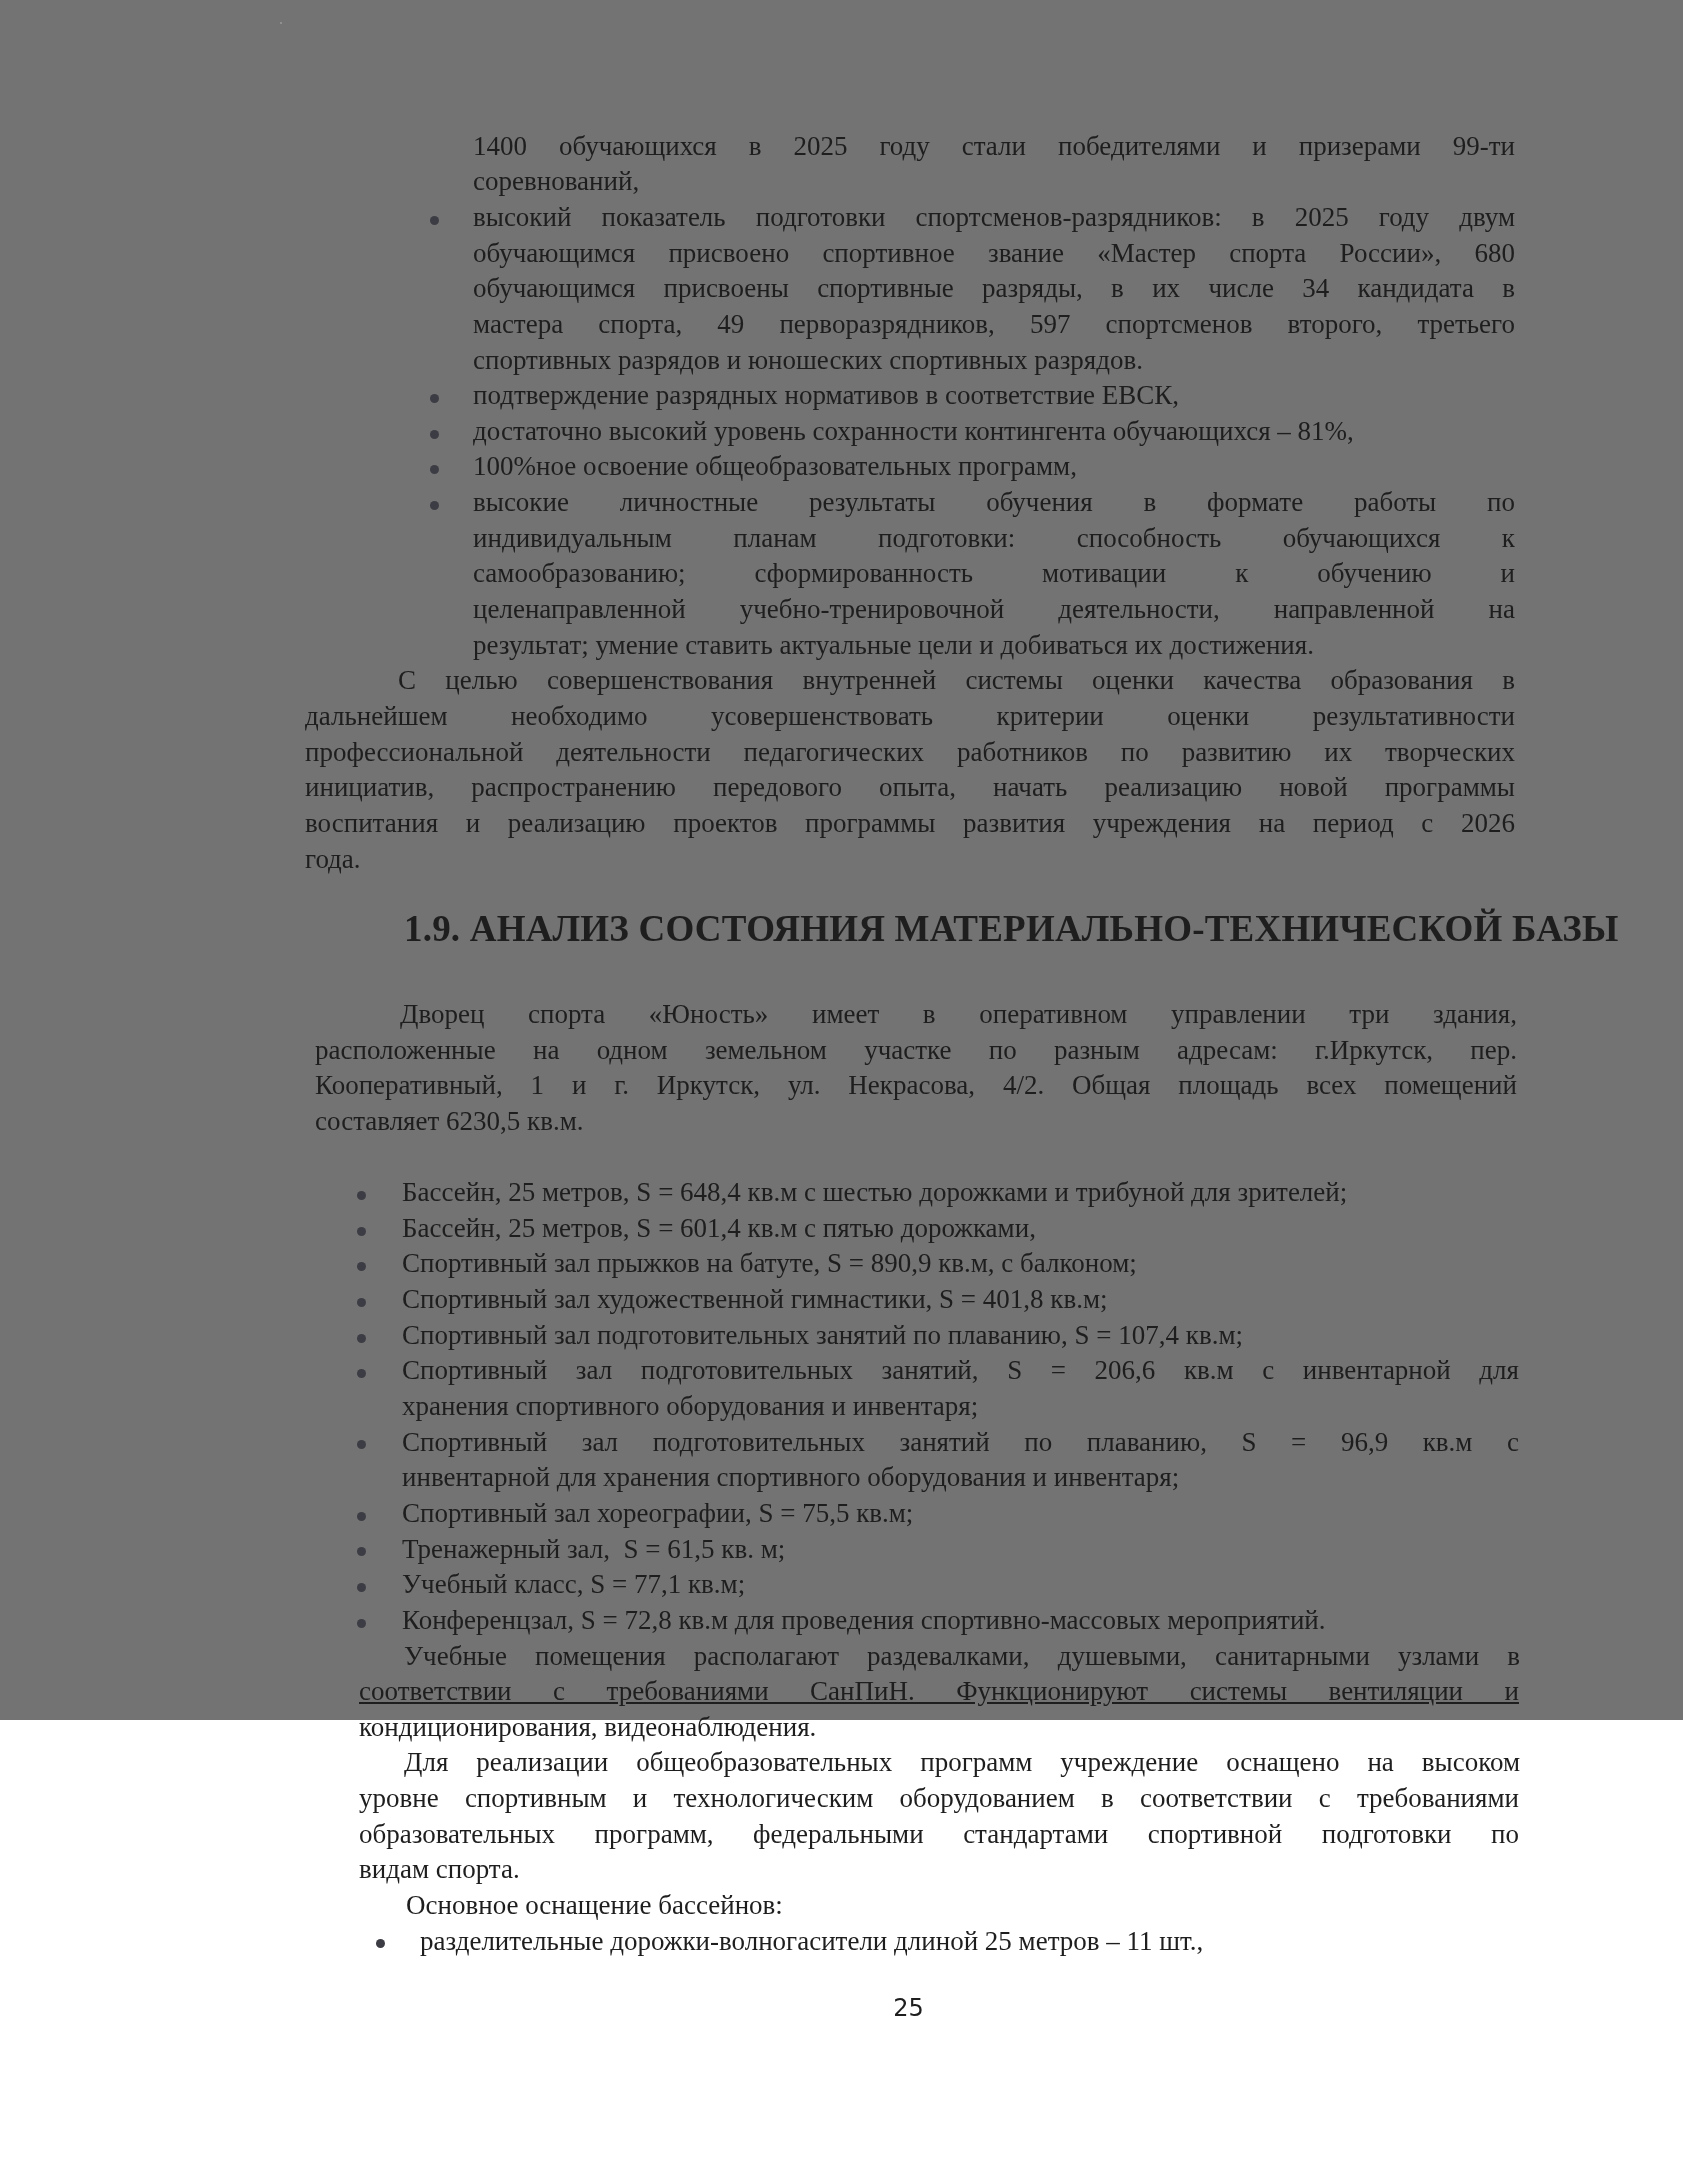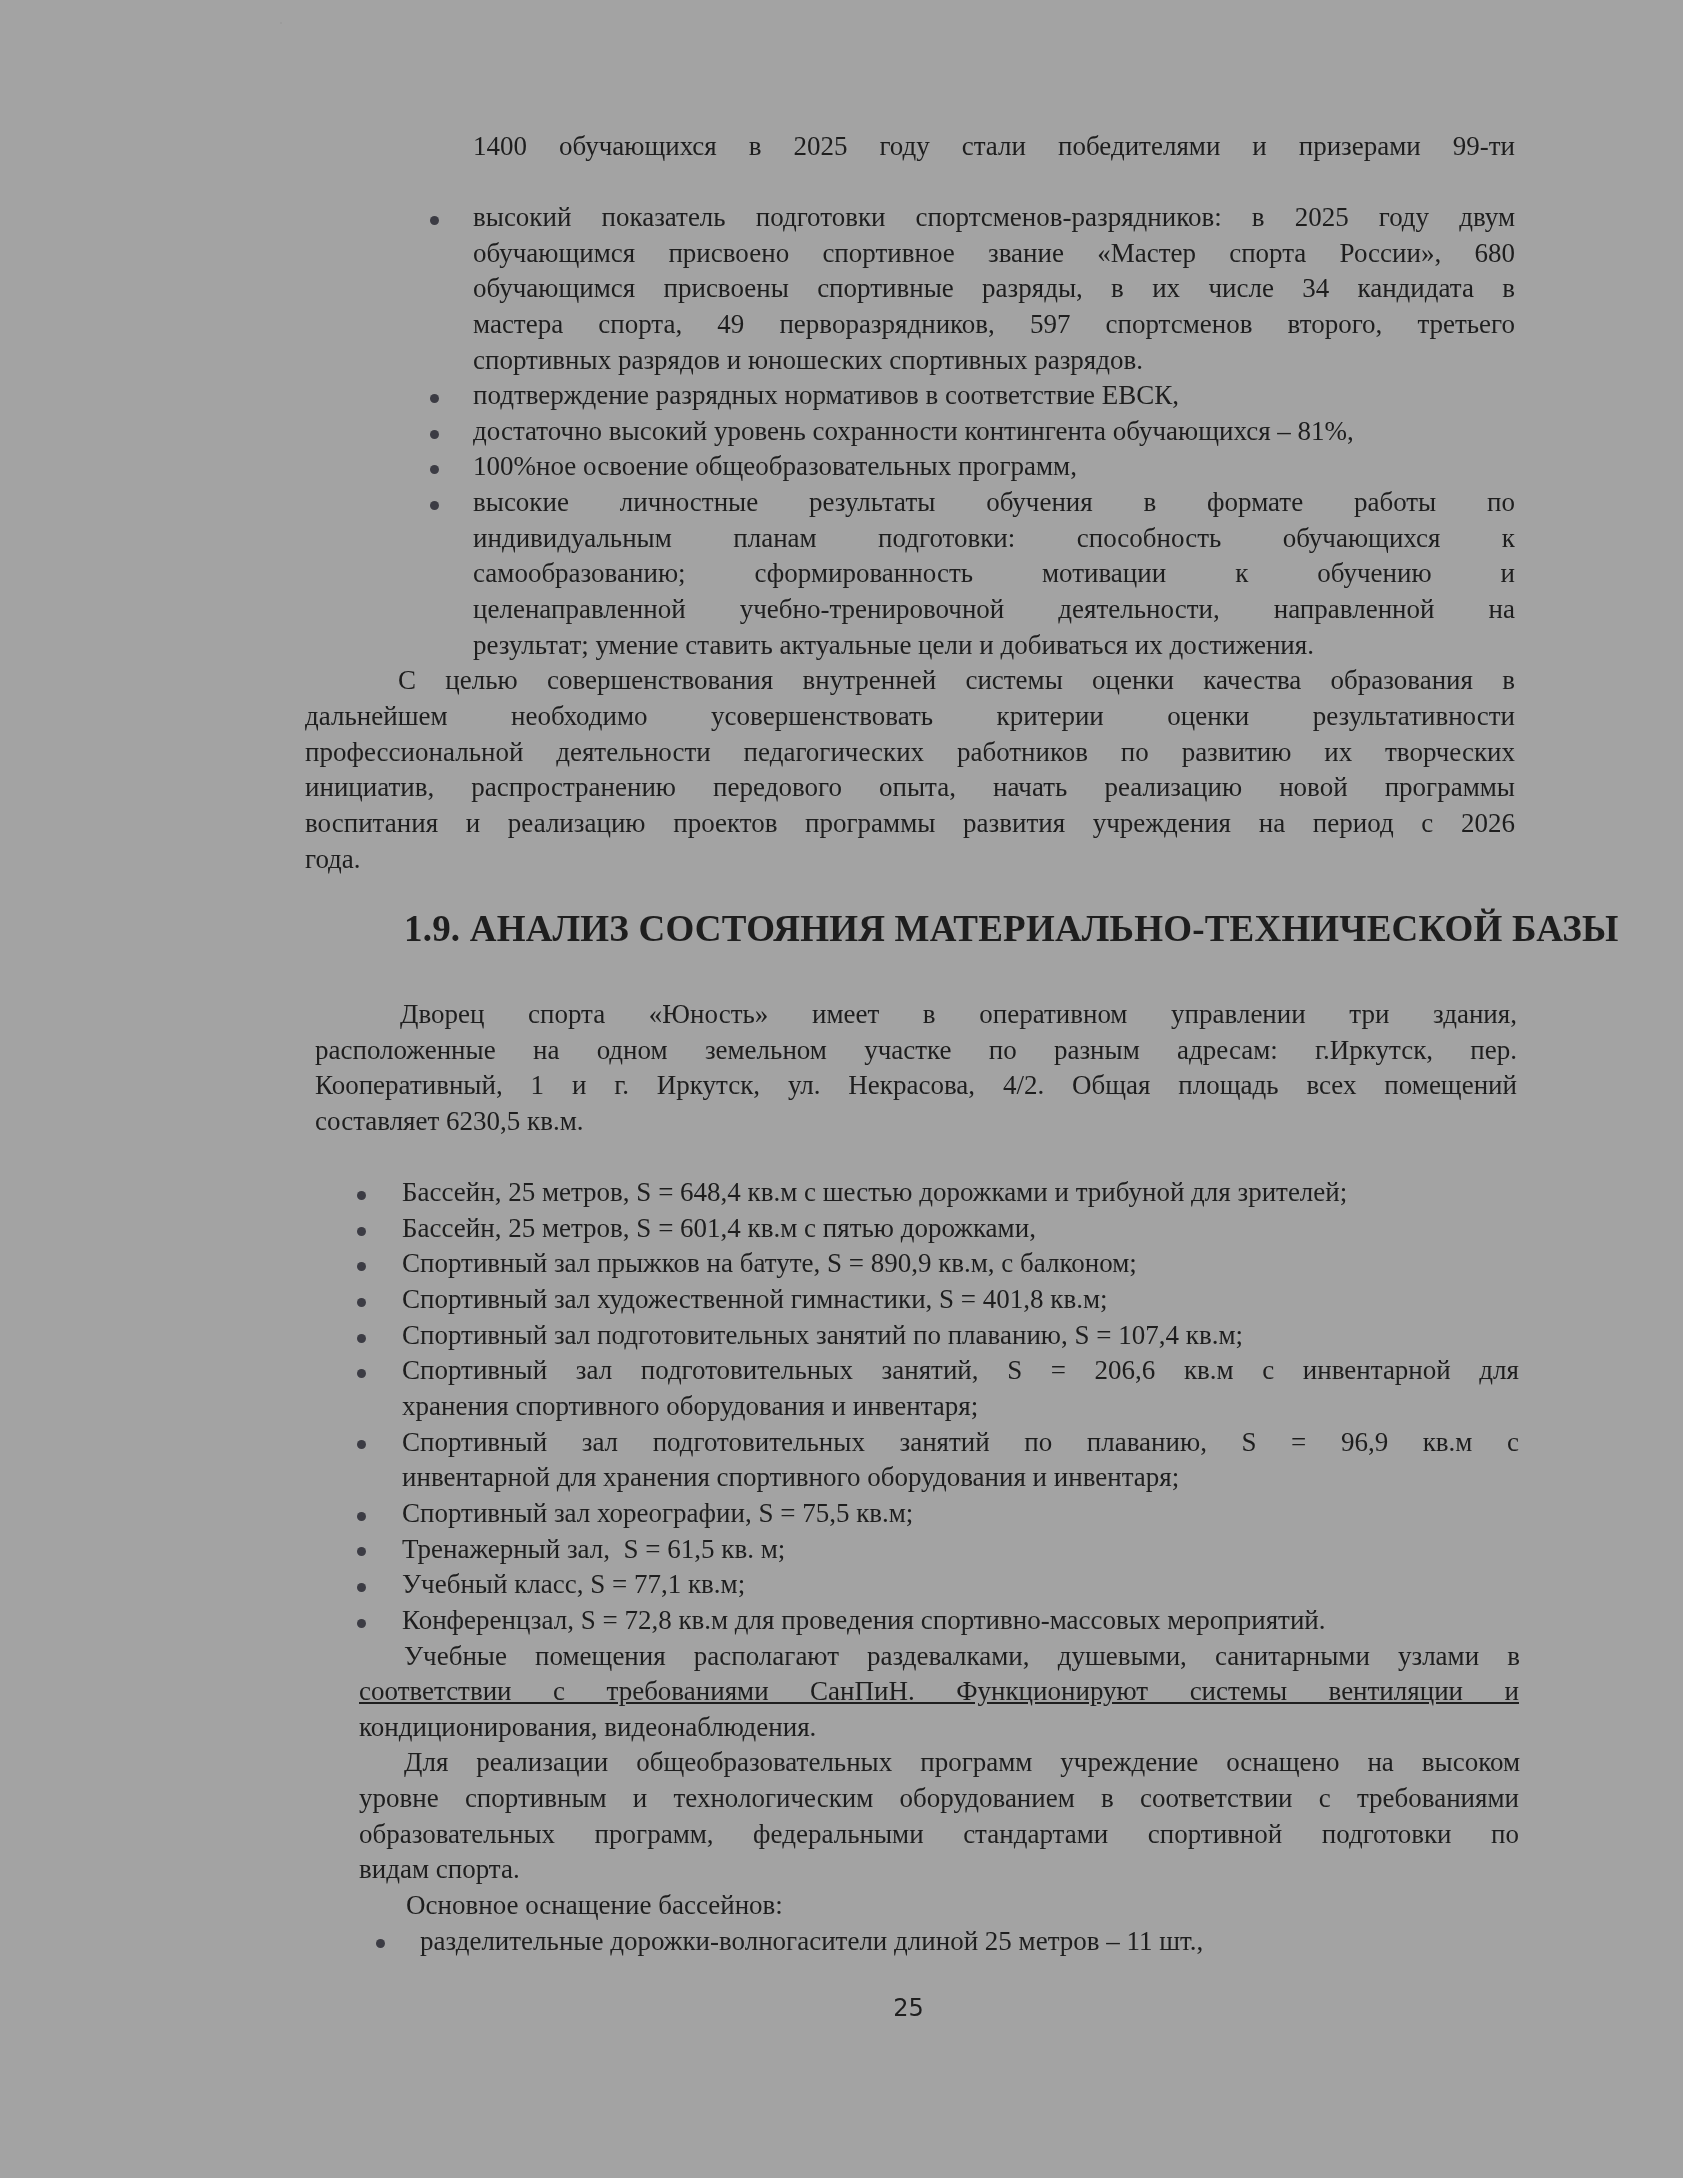--- a/index.html
+++ b/index.html
@@ -1,19 +1,19 @@
 <!DOCTYPE html>
 <html><head>
 <meta charset="utf-8">
 <style>
   html, body { margin: 0; padding: 0; background: #ffffff; }
   body { width: 1683px; height: 2178px; position: relative; overflow: hidden; }
   .page {
-    position: absolute; left: 0; top: 0; width: 1683px; height: 2178px;
-    background: #a3a3a3;
+    position: absolute; left: 0; top: 0; width: 1683px; height: 1720px;
+    background: #737373;
     font-family: "Liberation Serif", "DejaVu Serif", serif;
     color: #1e1e1e;
     font-size: 27px;
   }
   .block { position: absolute; }
   .line {
     position: absolute; left: 0; right: 0;
     height: 36px; line-height: 36px;
     white-space: nowrap;
   }
@@ -36,20 +36,21 @@
   .scan-dot { position: absolute; left: 280px; top: 22px; width: 2px; height: 2px; background: #9a9a9a; border-radius: 50%; }
 </style>
 </head>
 <body>
 
 <div class="page">
   <div class="scan-dot"></div>
 
   <div class="block" style="left:0;top:0;width:1683px;height:693px;">
     <div class="line justify" style="left:473px;width:1042px;top:128px;">1400 обучающихся в 2025 году стали победителями и призерами 99-ти</div>
+    <div class="line left" style="left:473px;width:1042px;top:163px;">соревнований,</div>
 
     <div>
       <span class="bullet" style="left:430px;top:216px;"></span>
       <div class="line justify" style="left:473px;width:1042px;top:199px;">высокий показатель подготовки спортсменов-разрядников: в 2025 году двум</div>
       <div class="line justify" style="left:473px;width:1042px;top:235px;">обучающимся присвоено спортивное звание «Мастер спорта России», 680</div>
       <div class="line justify" style="left:473px;width:1042px;top:270px;">обучающимся присвоены спортивные разряды, в их числе 34 кандидата в</div>
       <div class="line justify" style="left:473px;width:1042px;top:306px;">мастера спорта, 49 перворазрядников, 597 спортсменов второго, третьего</div>
       <div class="line left" style="left:473px;width:1042px;top:342px;">спортивных разрядов и юношеских спортивных разрядов.</div>
     </div>
 

